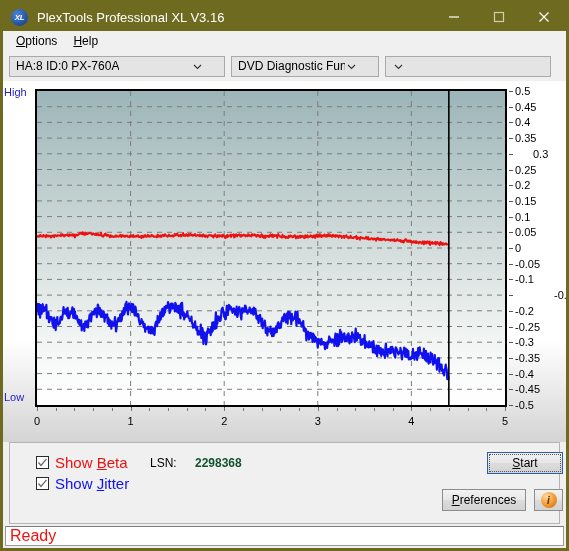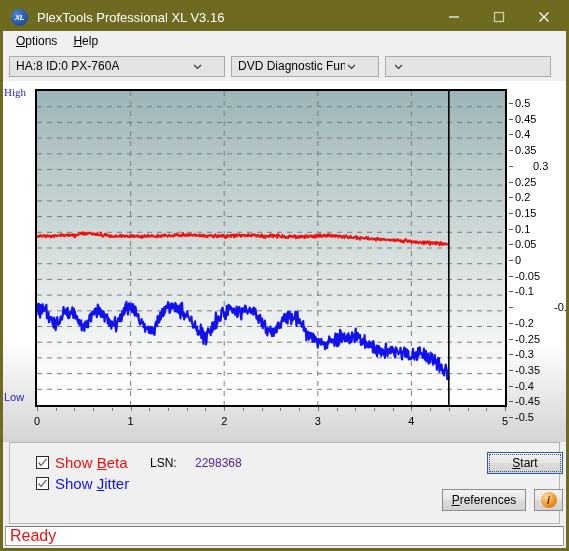--- a/index.html
+++ b/index.html
@@ -136,26 +136,26 @@
     background: linear-gradient(to bottom, #9cb5b9 0%, #b9caca 26%, #d3dddc 50%, #e9eeec 70%, #f7f9f8 86%, #ffffff 100%);
     overflow: hidden;
   }
   .plot svg { display: block; }
   .lbl-high, .lbl-low {
     position: absolute;
     color: #2222cc;
     font-size: 11px;
     left: 1px;
   }
-  .lbl-high { top: 5px; font-family: Liberation Serif, serif; }
+  .lbl-high { top: 5px; }
   .lbl-low  { top: 310px; }
   .yticks {
     position: absolute;
     left: 506px;
-    top: 12px;
+    top: 0;
     width: 40px;
     height: 334px;
   }
   .ytick {
     position: absolute;
     left: 6px;
     font-size: 11px;
     color: #000;
     transform: translateY(-50%);
     white-space: nowrap;
@@ -205,21 +205,21 @@
   .c-beta  { color: #ee1111; }
   .c-jitter{ color: #1111ee; }
   .lsn-label {
     position: absolute;
     left: 140px; top: 13px;
     font-size: 12px; color: #000;
   }
   .lsn-value {
     position: absolute;
     left: 185px; top: 13px;
-    font-size: 12px; color: #4c1d95;
+    font-size: 12px; color: #14532d; font-weight: bold;
   }
   .btn {
     position: absolute;
     background: linear-gradient(to bottom, #f3f3f3 0%, #e6e6e6 48%, #dcdcdc 52%, #d2d2d2 100%);
     border: 1px solid #8d8d8d;
     box-sizing: border-box;
     font-size: 12px;
     color: #000;
     display: flex;
     align-items: center;

